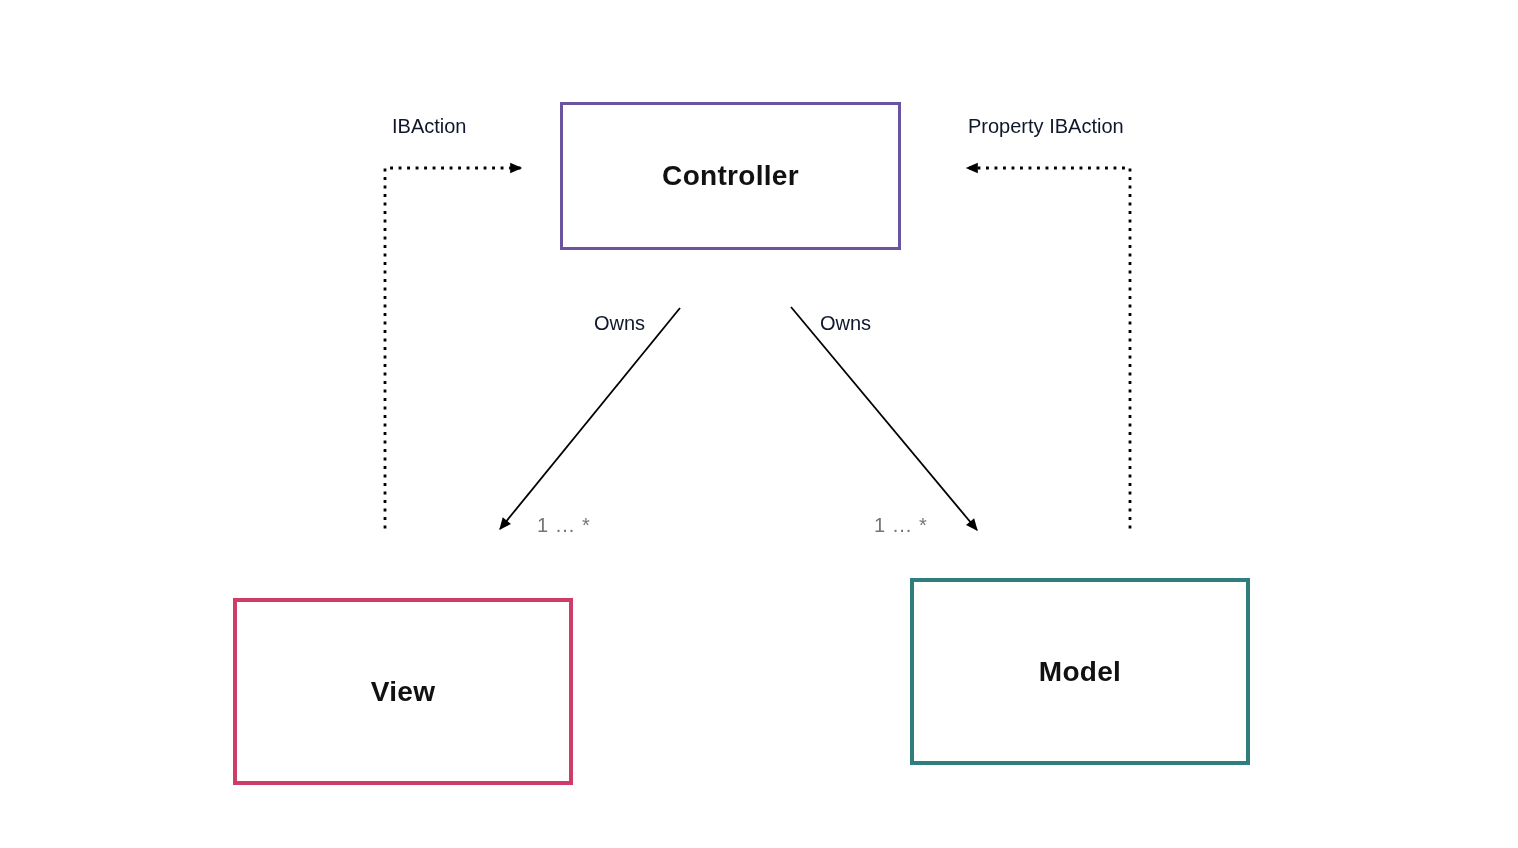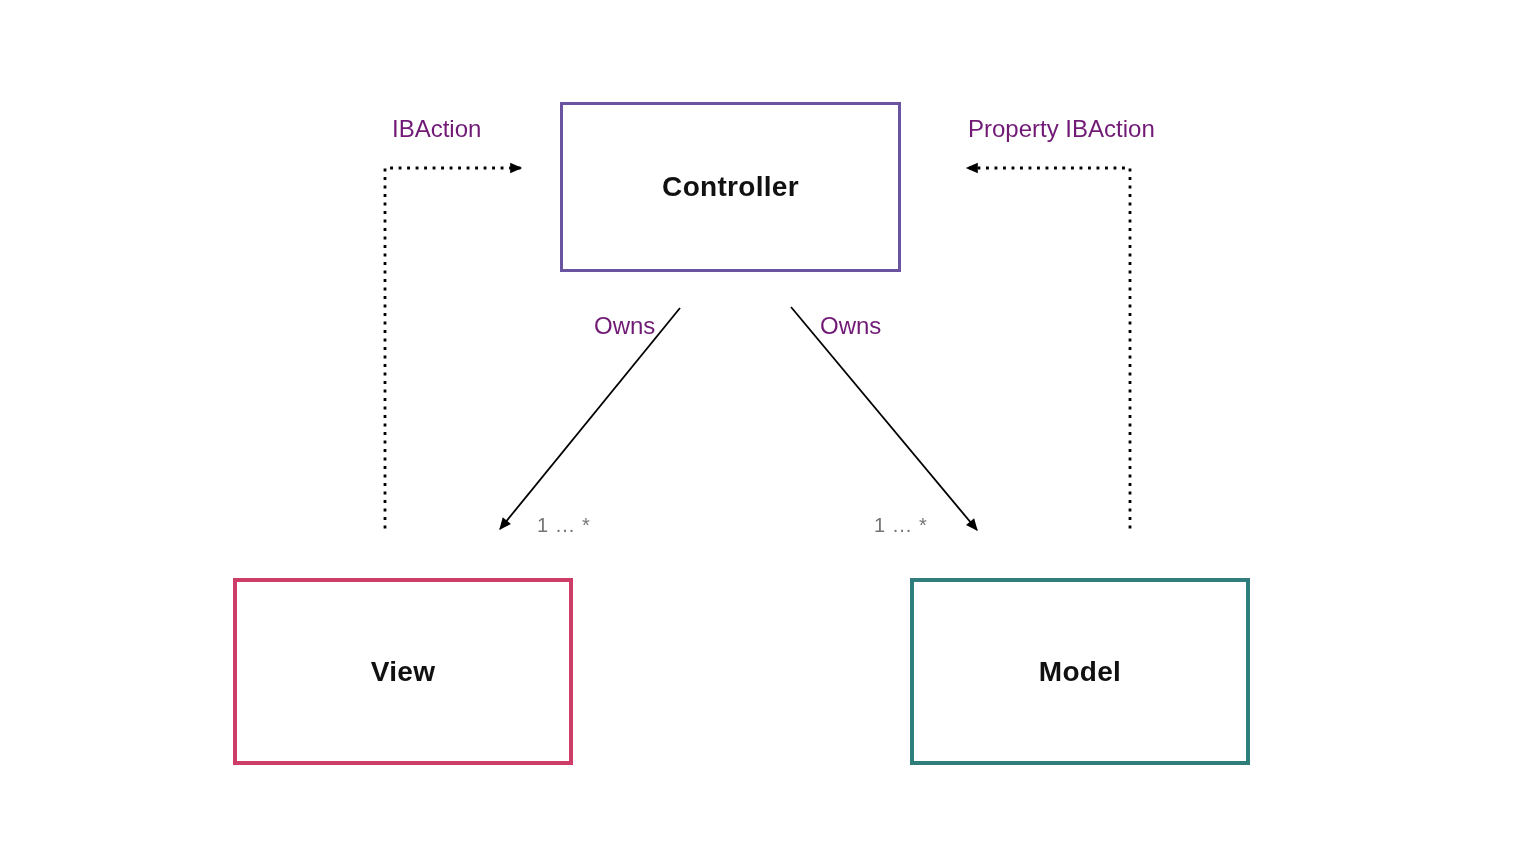--- a/index.html
+++ b/index.html
@@ -33,41 +33,41 @@
   .node-label {
     font-weight: 700;
     font-size: 28px;
     color: #111111;
     letter-spacing: 0.3px;
   }
   #node-controller {
     left: 560px;
     top: 102px;
     width: 341px;
-    height: 170px;
+    height: 148px;
     border: 3px solid #6A539F;
   }
   #node-view {
     left: 233px;
     top: 578px;
     width: 340px;
     height: 187px;
     border: 4px solid #CD3D67;
   }
   #node-model {
     left: 910px;
     top: 578px;
     width: 340px;
     height: 187px;
     border: 4px solid #2F7E7B;
   }
   .edge-label {
     position: absolute;
-    font-size: 24px;
-    color: #701a75;
+    font-size: 20px;
+    color: #0f172a;
     white-space: nowrap;
   }
   .mult-label {
     position: absolute;
     font-size: 20px;
     color: #757575;
     letter-spacing: 1px;
     white-space: nowrap;
   }
   #label-ibaction        { left: 392px;  top: 115px; }
@@ -95,21 +95,21 @@
 
     <line x1="680" y1="308" x2="500" y2="529" stroke-width="1.8" marker-end="url(#arrowhead)" stroke="#000000"></line>
 
     <line x1="791" y1="307" x2="977" y2="530" stroke-width="1.8" marker-end="url(#arrowhead)" stroke="#000000"></line>
   </svg>
 
   <div class="node" id="node-controller" style="border-color: rgb(106, 83, 159);">
     <span class="node-label">Controller</span>
   </div>
 
-  <div class="node" id="node-view" style="border-color: rgb(205, 61, 103);">
+  <div class="node" id="node-view" style="border-color: rgb(205, 61, 103); margin-top: 20px;">
     <span class="node-label">View</span>
   </div>
 
   <div class="node" id="node-model" style="border-color: rgb(47, 126, 123);">
     <span class="node-label">Model</span>
   </div>
 
   <div class="edge-label" id="label-ibaction">IBAction</div>
 
   <div class="edge-label" id="label-prop-observer">Property IBAction</div>

